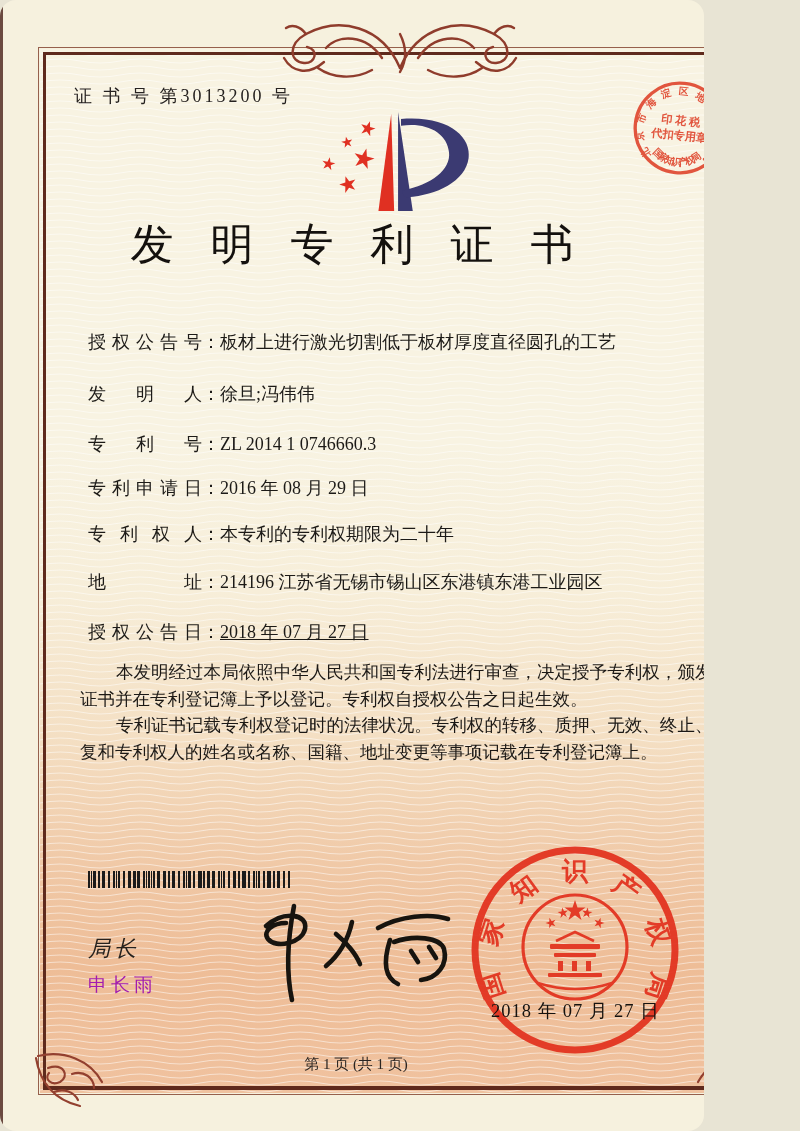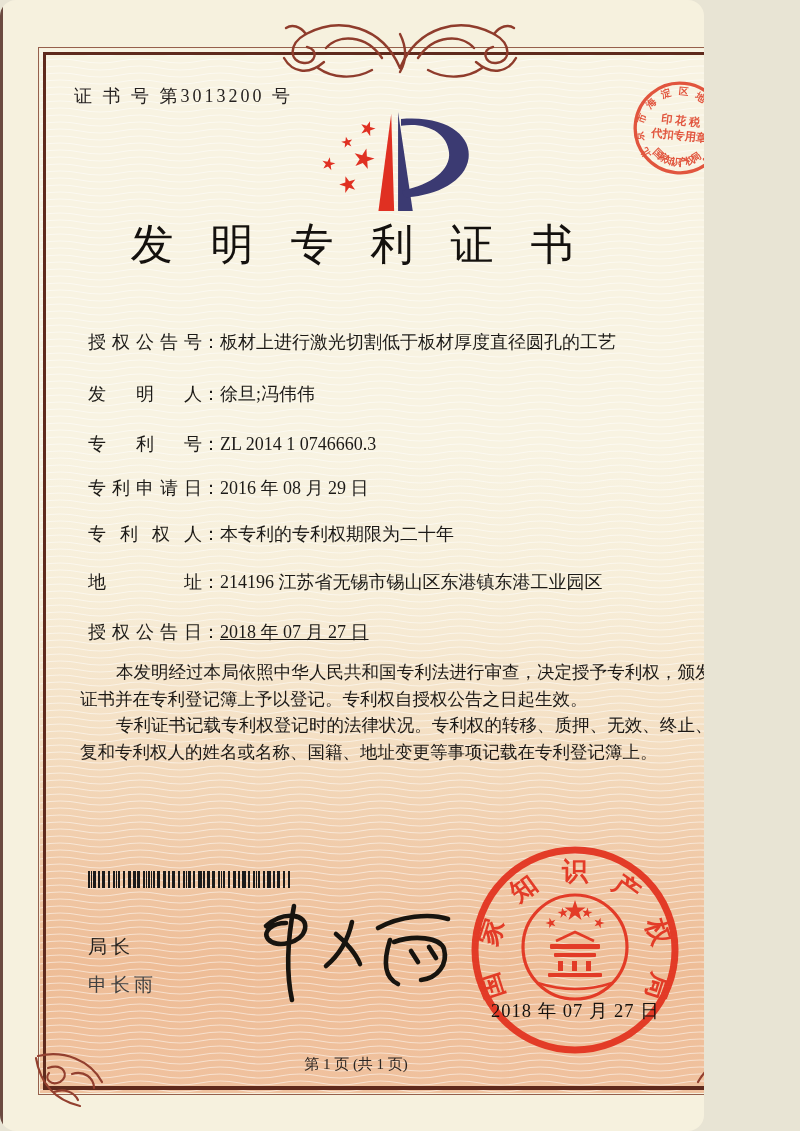--- a/index.html
+++ b/index.html
@@ -27,24 +27,24 @@
   .grant-row{position:absolute;left:88px;top:620px;width:660px;font-size:18px;white-space:nowrap;text-decoration:underline;}
   .grant-second{position:absolute;left:372px;top:0;}
   .body-text{position:absolute;left:80px;top:659px;width:650px;font-size:17.5px;
       line-height:26.5px;text-align:justify;color:#1b1815;}
   .body-text p{margin:0;text-indent:2.05em;}
   .barcode{position:absolute;left:88px;top:871px;width:203px;height:17px;
       background:
         repeating-linear-gradient(90deg,#1b1b1b 0 2px,rgba(0,0,0,0) 2px 5px),
         repeating-linear-gradient(90deg,#1b1b1b 0 1px,rgba(0,0,0,0) 1px 7px),
         repeating-linear-gradient(90deg,rgba(0,0,0,0) 0 3px,#1b1b1b 3px 4px,rgba(0,0,0,0) 4px 11px);}
-  .director-title{position:absolute;left:88px;top:934px;font-size:19px;letter-spacing:4px;
-      font-family:"Liberation Sans","DejaVu Sans",sans-serif;color:#26221e;}
+  .director-title{position:absolute;left:88px;top:934px;font-size:22px;letter-spacing:4px;
+      font-family:"Liberation Sans","DejaVu Sans",sans-serif;color:#26221e;font-style:italic;}
   .director-name{position:absolute;left:88px;top:972px;font-size:19px;letter-spacing:4px;
-      font-family:"Liberation Sans","DejaVu Sans",sans-serif;color:#404040;}
+      font-family:"Liberation Sans","DejaVu Sans",sans-serif;color:#a21caf;}
   .signature{position:absolute;left:232px;top:898px;width:240px;height:110px;}
   .seal{position:absolute;left:468px;top:843px;width:214px;height:214px;opacity:.92;}
   .seal-date{position:absolute;left:491px;top:998px;font-size:18.5px;letter-spacing:1px;
       color:#15120f;z-index:5;}
   .footer{position:absolute;left:0;right:0;top:1055px;text-align:center;font-size:15px;
       color:#2a2522;margin-left:8px;}
   .tax-stamp{position:absolute;left:624px;top:72px;width:112px;height:112px;opacity:.93;}
   .ornament-top{position:absolute;left:268px;top:4px;width:264px;height:92px;}
   .ornament-bl{position:absolute;left:28px;top:1048px;width:88px;height:64px;}
   .ornament-br{position:absolute;left:684px;top:1048px;width:88px;height:64px;}

